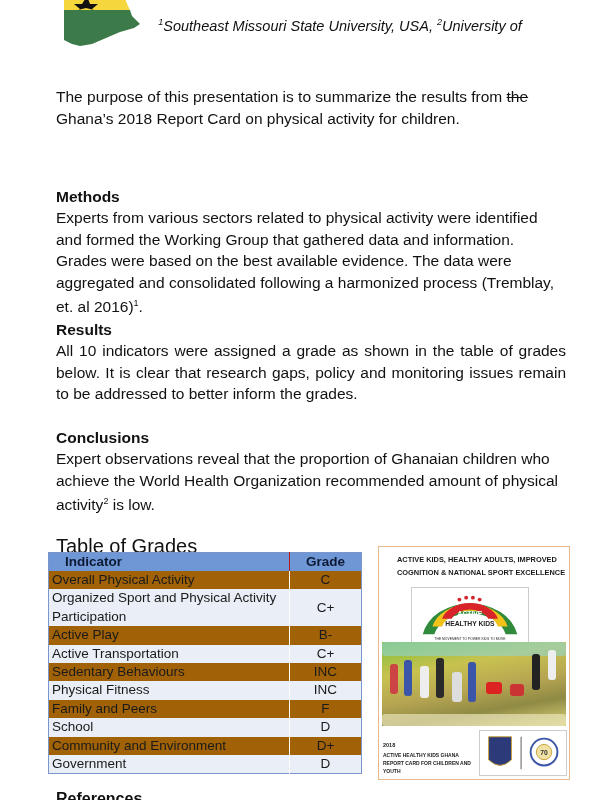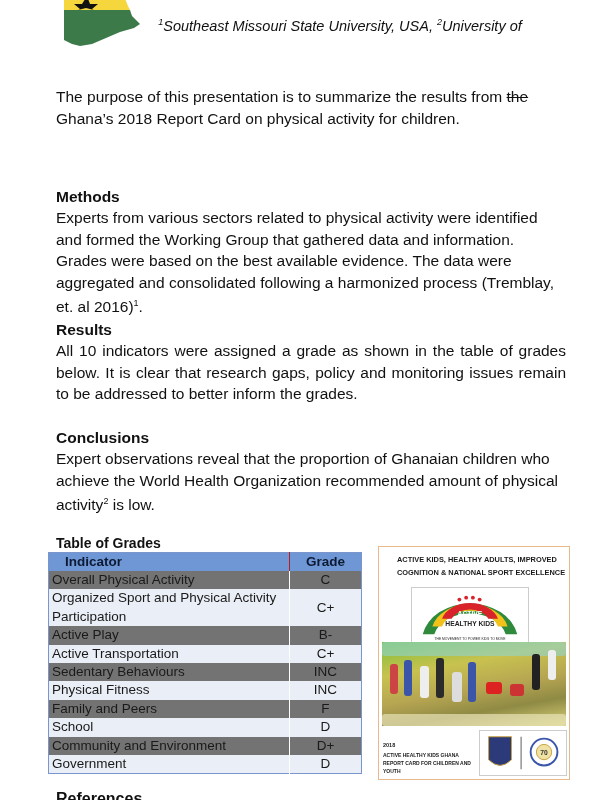--- a/index.html
+++ b/index.html
@@ -15,29 +15,29 @@
     .section h2 { font-size: 15.5px; font-weight: bold; line-height: 20px; }
     .justify { text-align: justify; text-align-last: left; }
     .strike { text-decoration: line-through; margin-top: 20px; }
     .body-text sup { font-size: 9px; }
 
     #intro { top: 86px; }
     #methods { top: 187px; }
     #results { top: 320px; }
     #conclusions { top: 428px; }
 
-    .tog-title { position: absolute; left: 56px; top: 535px; font-size: 14px; font-weight: bold; }
+    .tog-title { position: absolute; left: 56px; top: 535px; font-size: 20px; font-weight: normal; }
     .grades-table { position: absolute; left: 48px; top: 552px; width: 314px; border: 1px solid #7b96cc;
                     border-collapse: collapse; font-size: 13.5px; }
     .grades-table th { background: #6f97d6; color: #0d1a33; font-weight: bold; text-align: left;
                        padding: 0 16px; height: 18px; line-height: 18px; }
     .grades-table th.g { text-align: center; border-left: 1px solid #b91c1c; width: 54px; }
     .grades-table td { padding: 0 3px; line-height: 18.4px; color: #1a1a1a; }
     .grades-table td.g { text-align: center; border-left: 1px solid #ffffff; }
-    .grades-table tr.odd td { background: #737373; }
+    .grades-table tr.odd td { background: #a16207; }
     .grades-table tr.even td { background: #eaeef6; }
 
     .cover { position: absolute; left: 378px; top: 546px; width: 192px; height: 234px;
              border: 1px solid #e8b98a; background: #fff; }
     .cover-tagline { position: absolute; left: 18px; top: 6px; width: 175px; font-size: 7.4px;
                      font-weight: bold; line-height: 13px; color: #1b1b1b; }
     .cover-logo { position: absolute; left: 32px; top: 40px; width: 118px; height: 56px; border: 1px solid #ccc; background:#fff; }
     .cover-photo { position: absolute; left: 3px; top: 95px; width: 184px; height: 84px;
                    background: linear-gradient(170deg, #7fbf3a 0%, #c8c24f 30%, #b6a552 55%, #8f8a44 75%, #d9d27a 100%); overflow: hidden; }
     .cover-photo .p { position: absolute; border-radius: 3px; }

